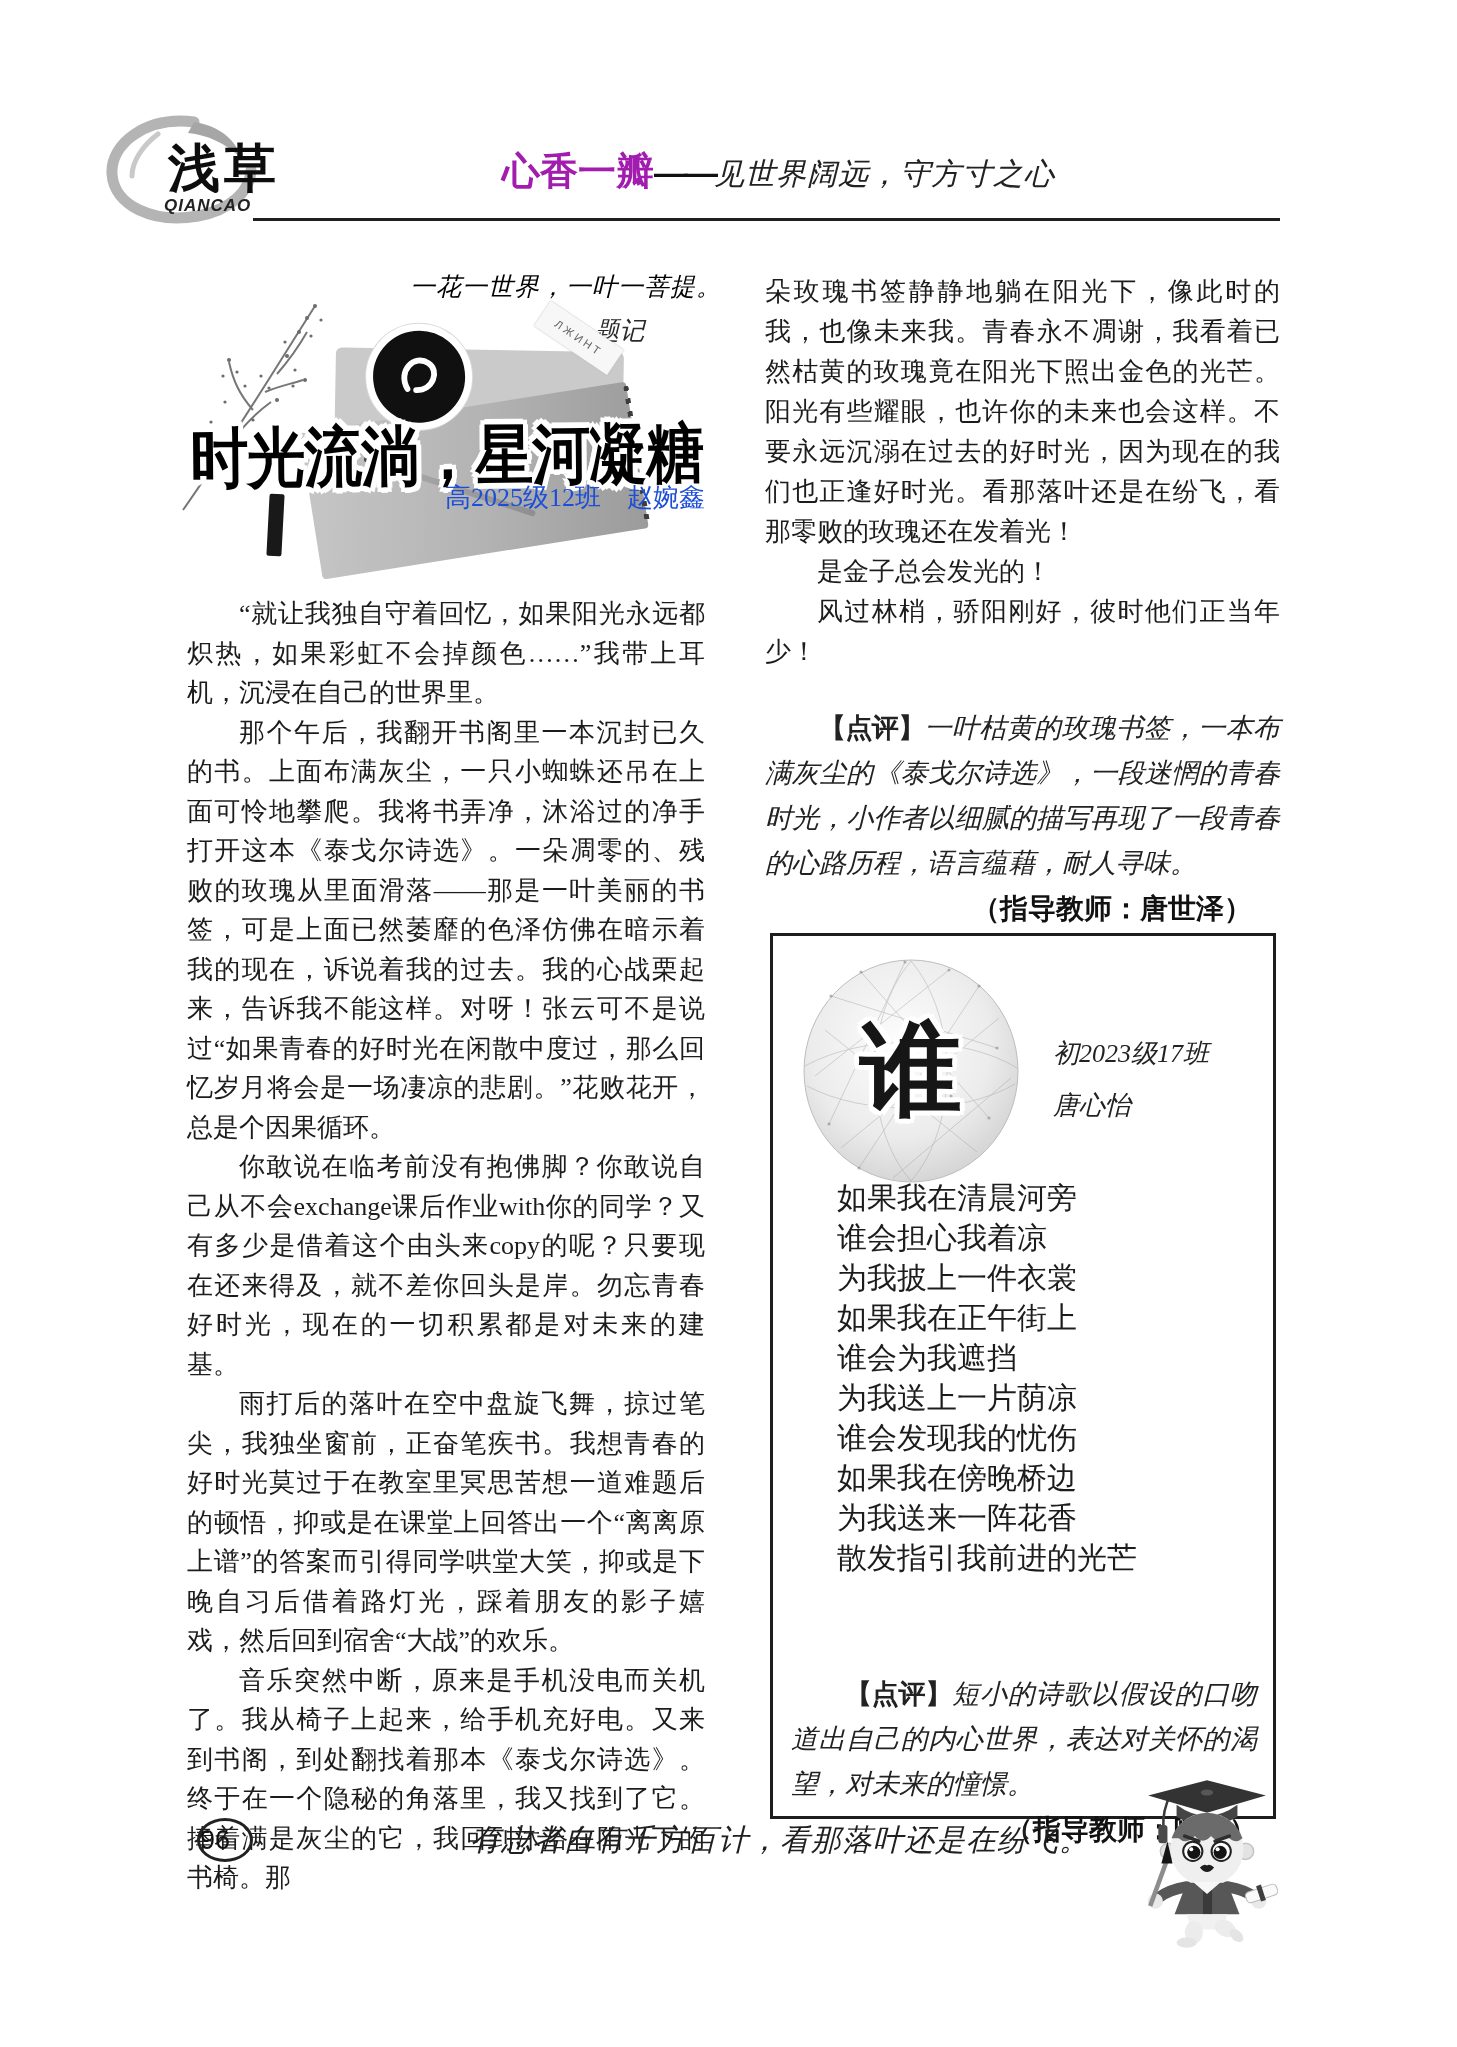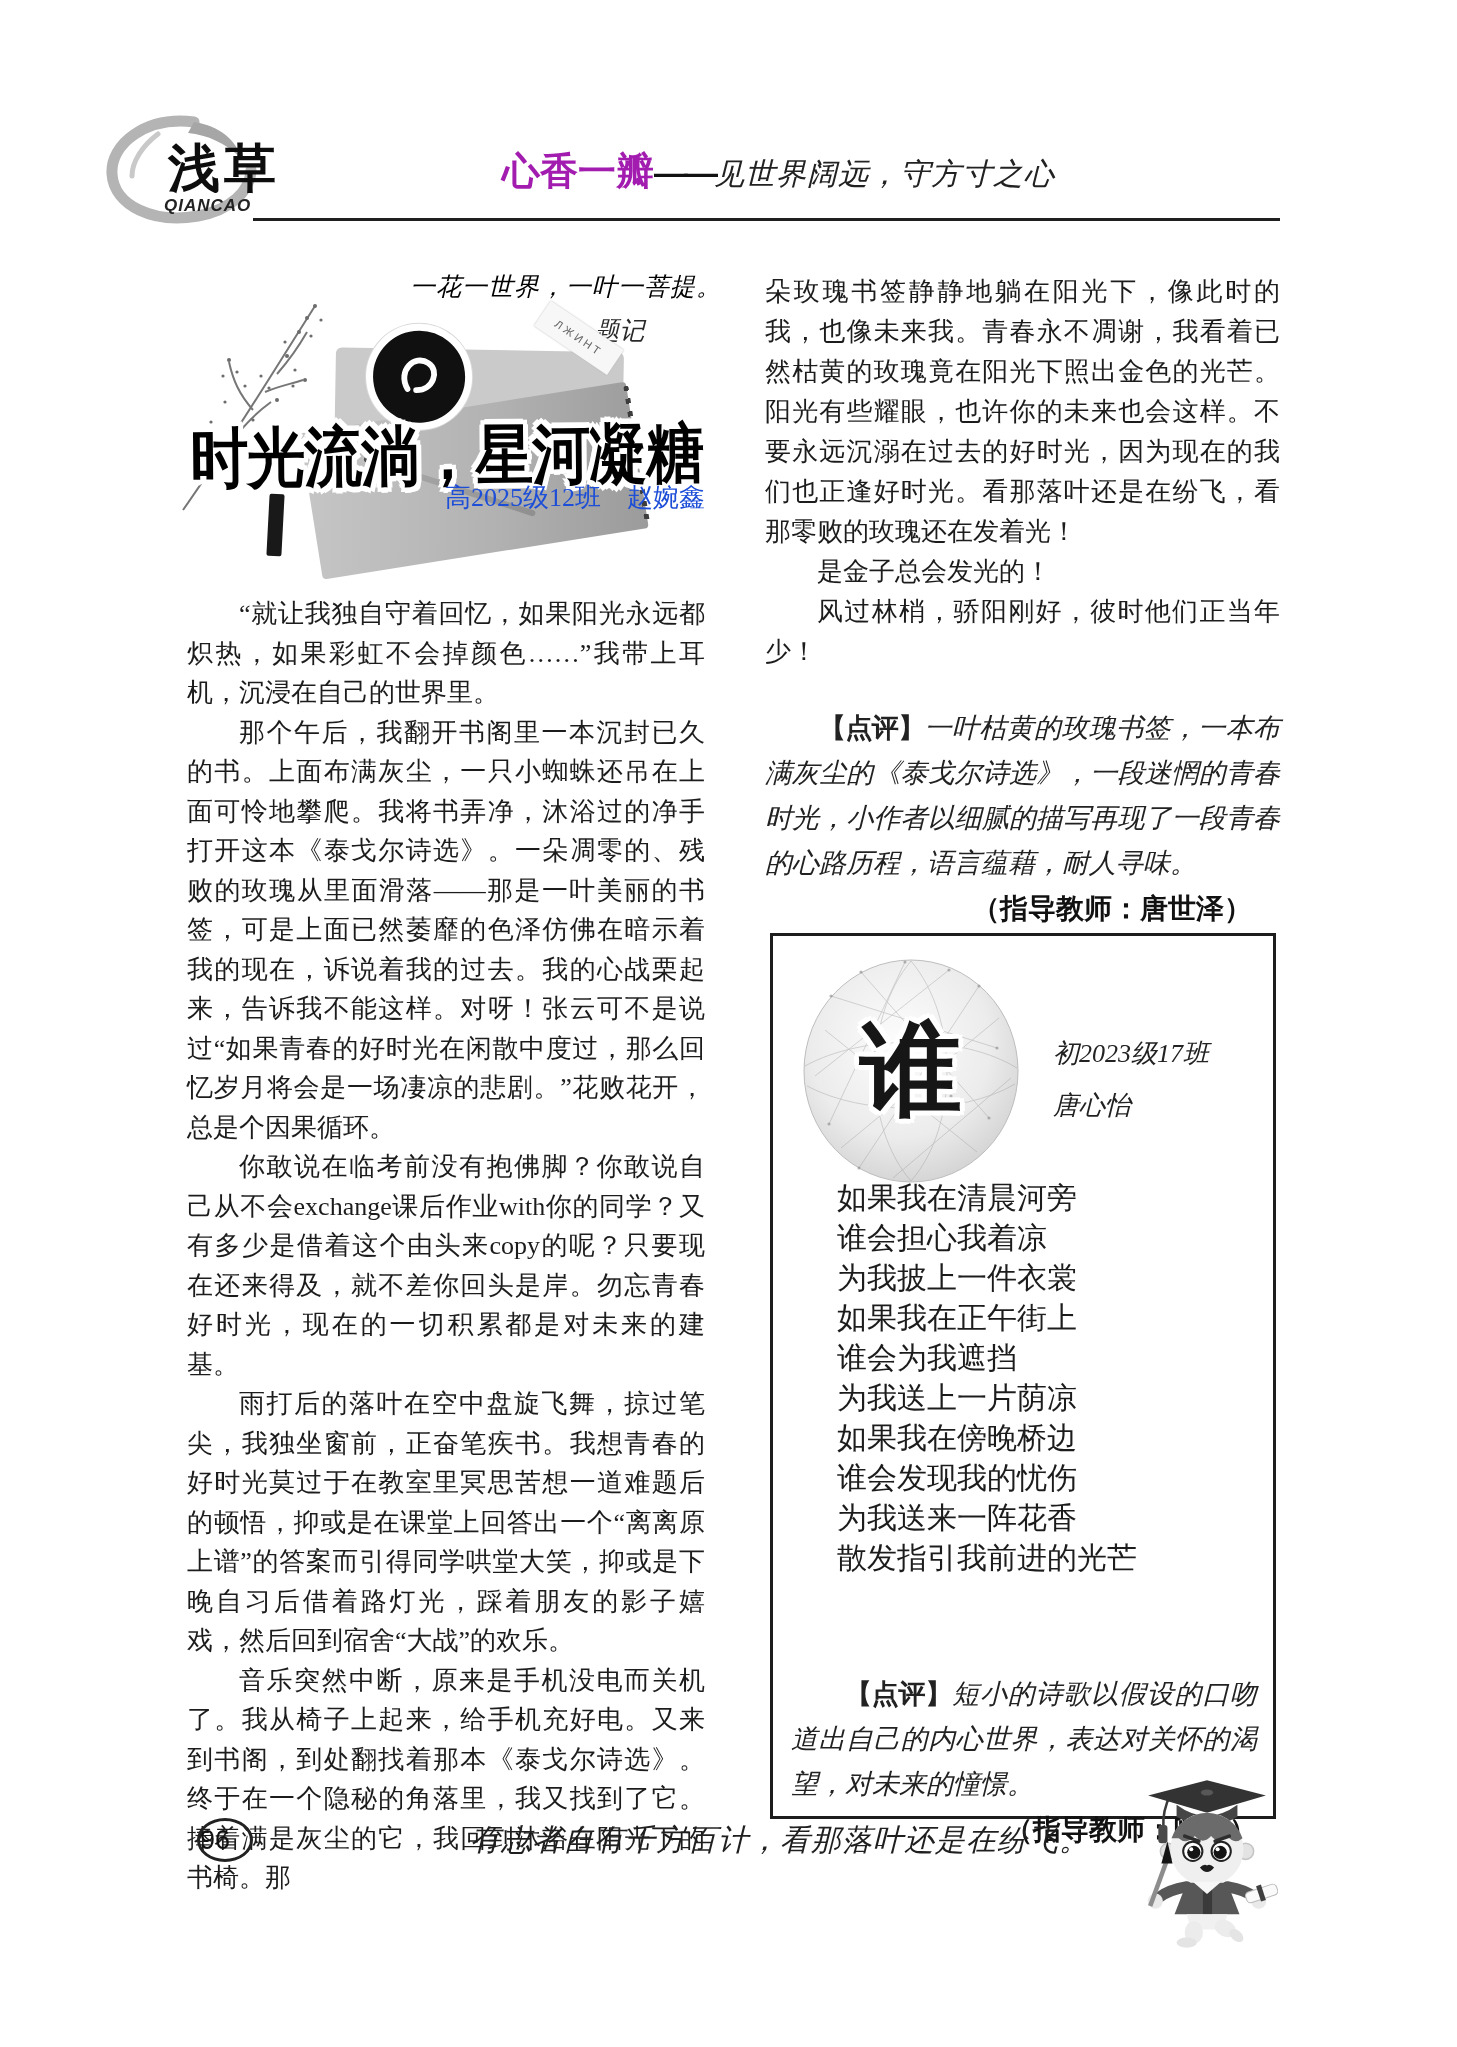--- a/index.html
+++ b/index.html
@@ -245,22 +245,22 @@
       <div>唐心怡</div>
     </div>
 
     <div class="poem-lines">
       <div>如果我在清晨河旁</div>
       <div>谁会担心我着凉</div>
       <div>为我披上一件衣裳</div>
       <div>如果我在正午街上</div>
       <div>谁会为我遮挡</div>
       <div>为我送上一片荫凉</div>
+      <div>谁会发现我的忧伤</div>
       <div>如果我在傍晚桥边</div>
-      <div>谁会发现我的忧伤</div>
       <div>为我送来一阵花香</div>
       <div>散发指引我前进的光芒</div>
     </div>
 
     <div class="comment comment2">
       <p class="body-c"><span class="lbl">【点评】</span><span>短小的诗歌以假设的口吻道出自己的内心世界，表达对关怀的渴望，对未来的憧憬。</span><b class="advisor2">（指导教师：卿萍）</b></p>
     </div>
   </div>
 
   <div class="abs pagenum">

